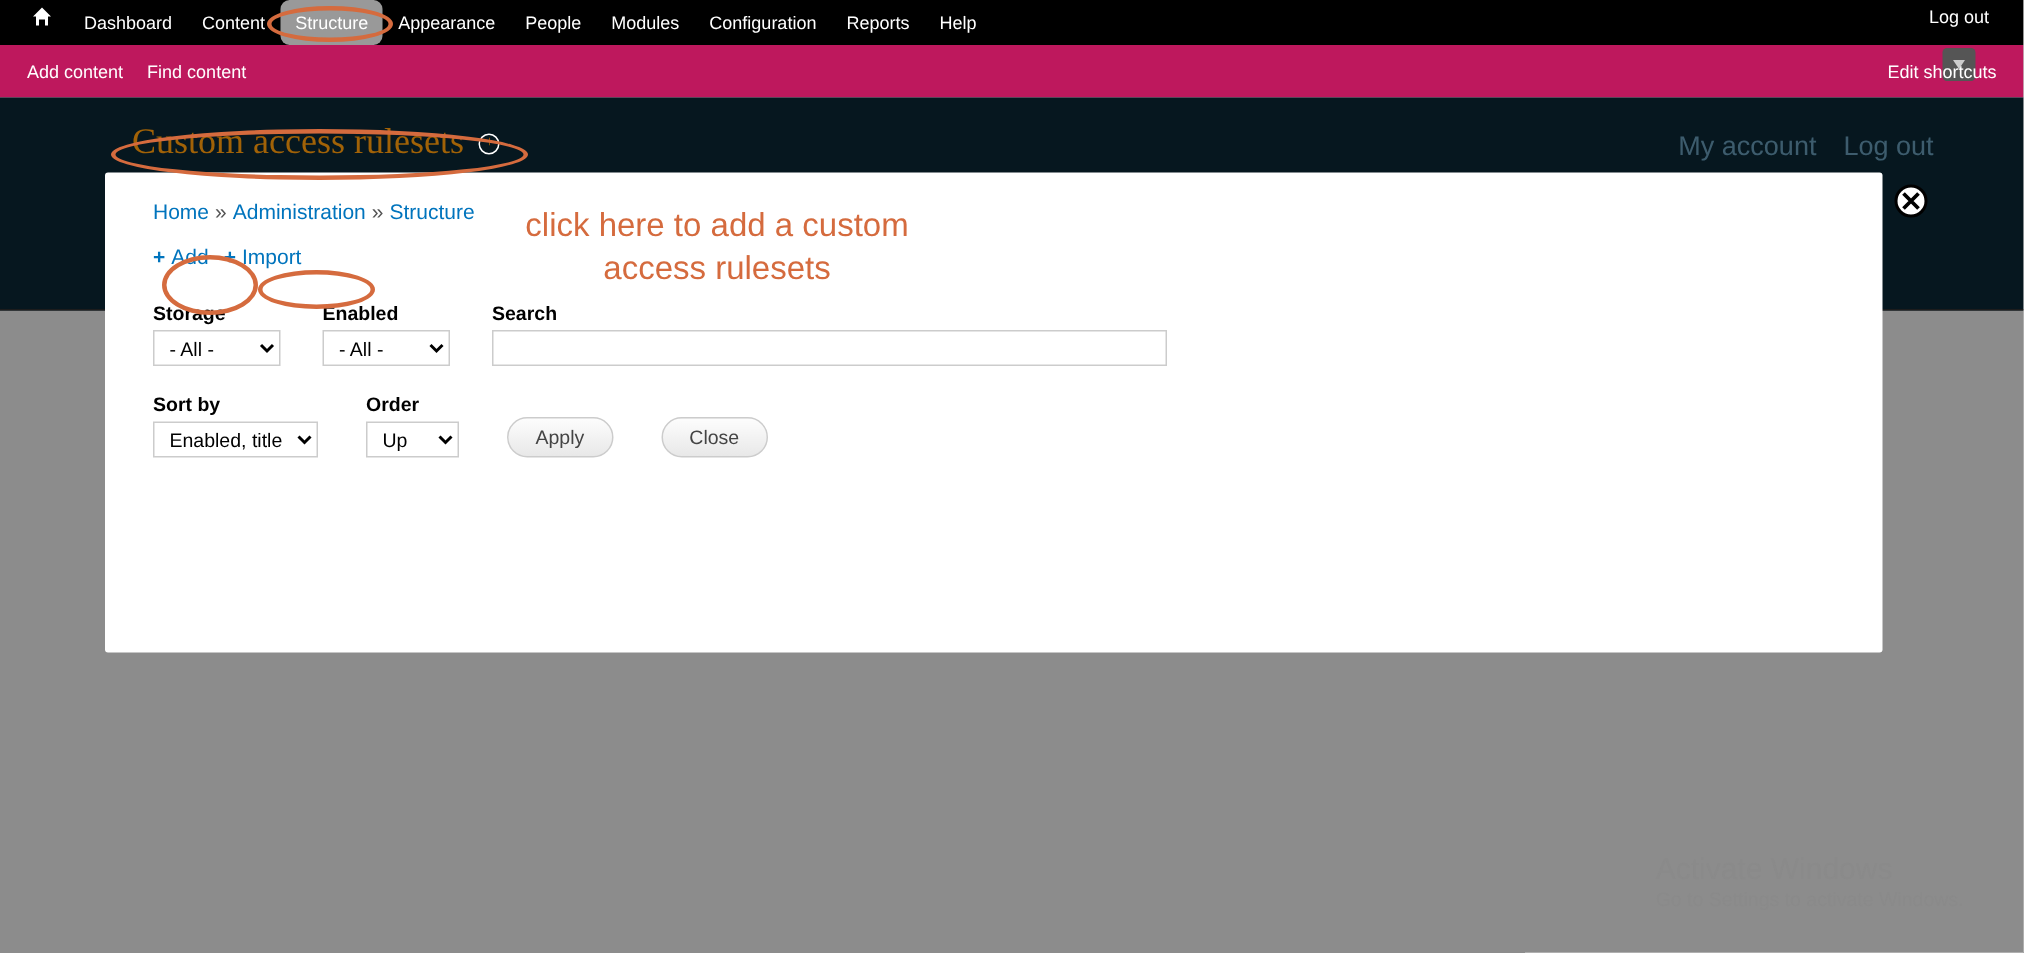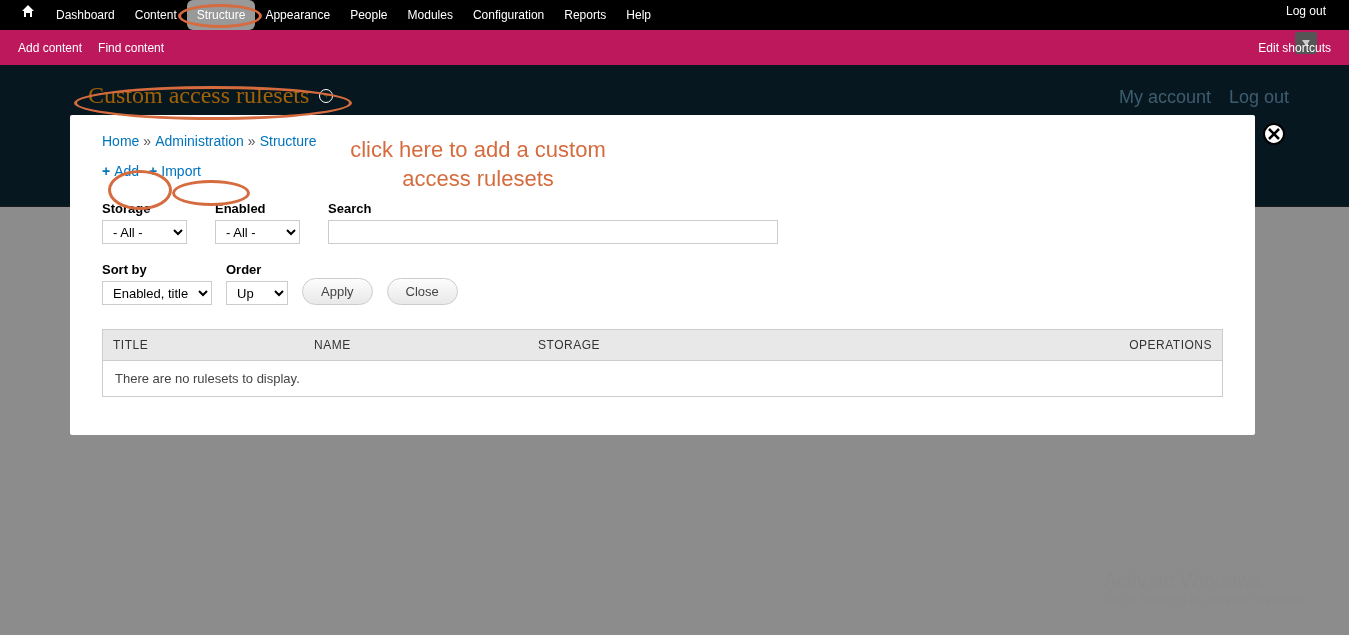--- a/index.html
+++ b/index.html
@@ -49,21 +49,21 @@
 .action-links a { color: #0074bd; text-decoration: none; font-size: 14px; display: flex; align-items: center; gap: 4px; }
 .action-links .plus { color: #0074bd; font-weight: bold; }
 
 .filters { display: flex; gap: 28px; margin-bottom: 18px; }
 .filter-group { display: flex; flex-direction: column; gap: 4px; }
 .filter-group label { font-weight: bold; font-size: 13px; }
 .filter-group select, .filter-group input { border: 1px solid #ccc; padding: 3px 6px; font-size: 13px; background: #fff; }
 .filter-group select { min-width: 85px; height: 24px; }
 .filter-group input[type=text] { width: 450px; height: 24px; }
 
-.filters2 { display: flex; gap: 14px; align-items: flex-end; margin-bottom: 24px; }
+.filters2 { display: flex; gap: 32px; align-items: flex-end; margin-bottom: 24px; }
 .btn { background: linear-gradient(#fdfdfd, #e8e8e8); border: 1px solid #ccc; border-radius: 14px; padding: 5px 18px; font-size: 13px; cursor: pointer; color: #444; }
 
 table.rulesets { width: 100%; border-collapse: collapse; border: 1px solid #ccc; }
 table.rulesets th { background: #e8e8e8; text-align: left; padding: 8px 10px; font-size: 12px; font-weight: normal; color: #333; border-bottom: 1px solid #ccc; letter-spacing: 0.5px; }
 table.rulesets th:last-child { text-align: right; }
 table.rulesets td { padding: 10px 12px; font-size: 13px; color: #444; }
 
 
 .annot-ellipse { position: absolute; border: 3px solid #d56b3e; border-radius: 50%; pointer-events: none; z-index: 100; }
 .annot-text { position: absolute; color: #d56b3e; font-size: 22px; font-family: "Comic Sans MS", cursive, sans-serif; z-index: 100; line-height: 1.3; text-align: center; }
@@ -181,35 +181,20 @@
         <select style="min-width:105px;"><option>Enabled, title</option></select>
       </div>
       <div class="filter-group">
         <label>Order</label>
         <select style="min-width:62px;"><option>Up</option></select>
       </div>
       <button class="btn">Apply</button>
       <button class="btn">Close</button>
     </div>
 
-    <table class="rulesets">
-      <thead>
-        <tr>
-          <th style="width:18%">TITLE</th>
-          <th style="width:20%">NAME</th>
-          <th style="width:27%">STORAGE</th>
-          <th>OPERATIONS</th>
-        </tr>
-      </thead>
-      <tbody>
-        <tr>
-          <td colspan="4">There are no rulesets to display.</td>
-        </tr>
-      </tbody>
-    </table>
   </div>
 </div>
 
 <div class="annot-ellipse" style="left:178px; top:4px; width:84px; height:24px;"></div>
 <div class="annot-ellipse" style="left:74px; top:86px; width:278px; height:34px;"></div>
 <div class="annot-ellipse" style="left:108px; top:170px; width:64px; height:40px;"></div>
 <div class="annot-ellipse" style="left:172px; top:180px; width:78px; height:26px;"></div>
 <div class="annot-text" style="left:338px; top:136px; width:280px;">click here to add a custom access rulesets</div>
 
 <div class="win-activate">

